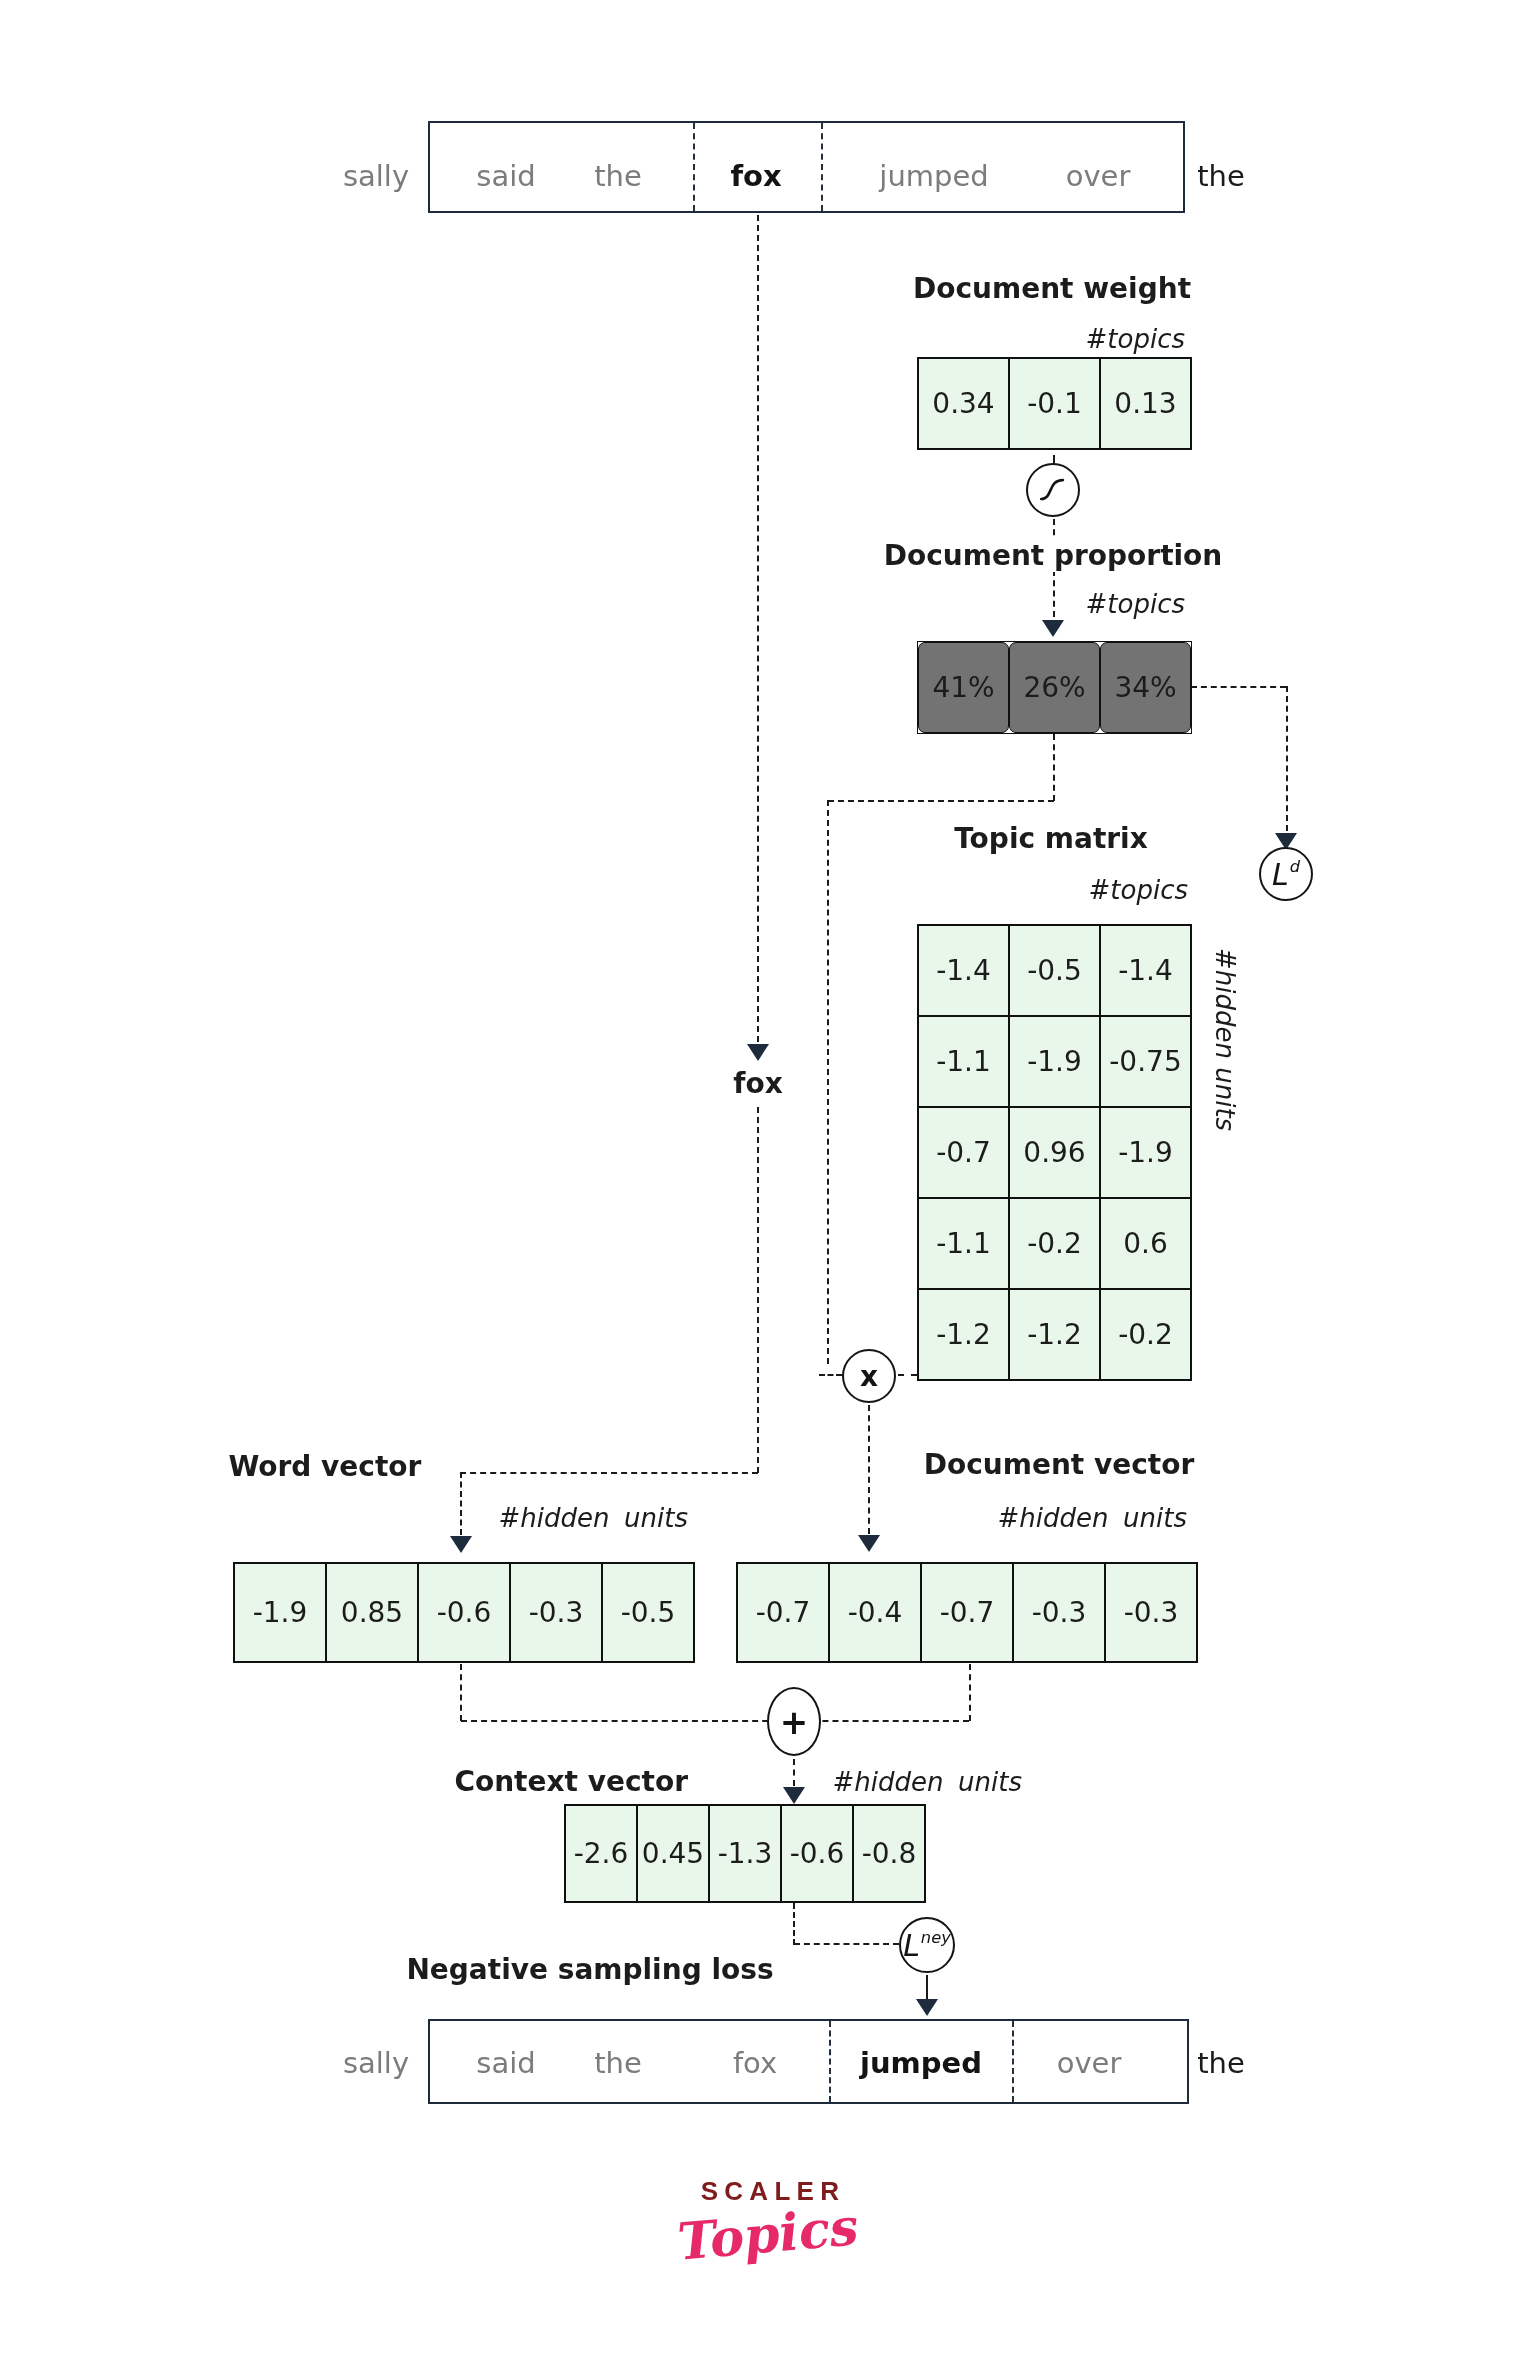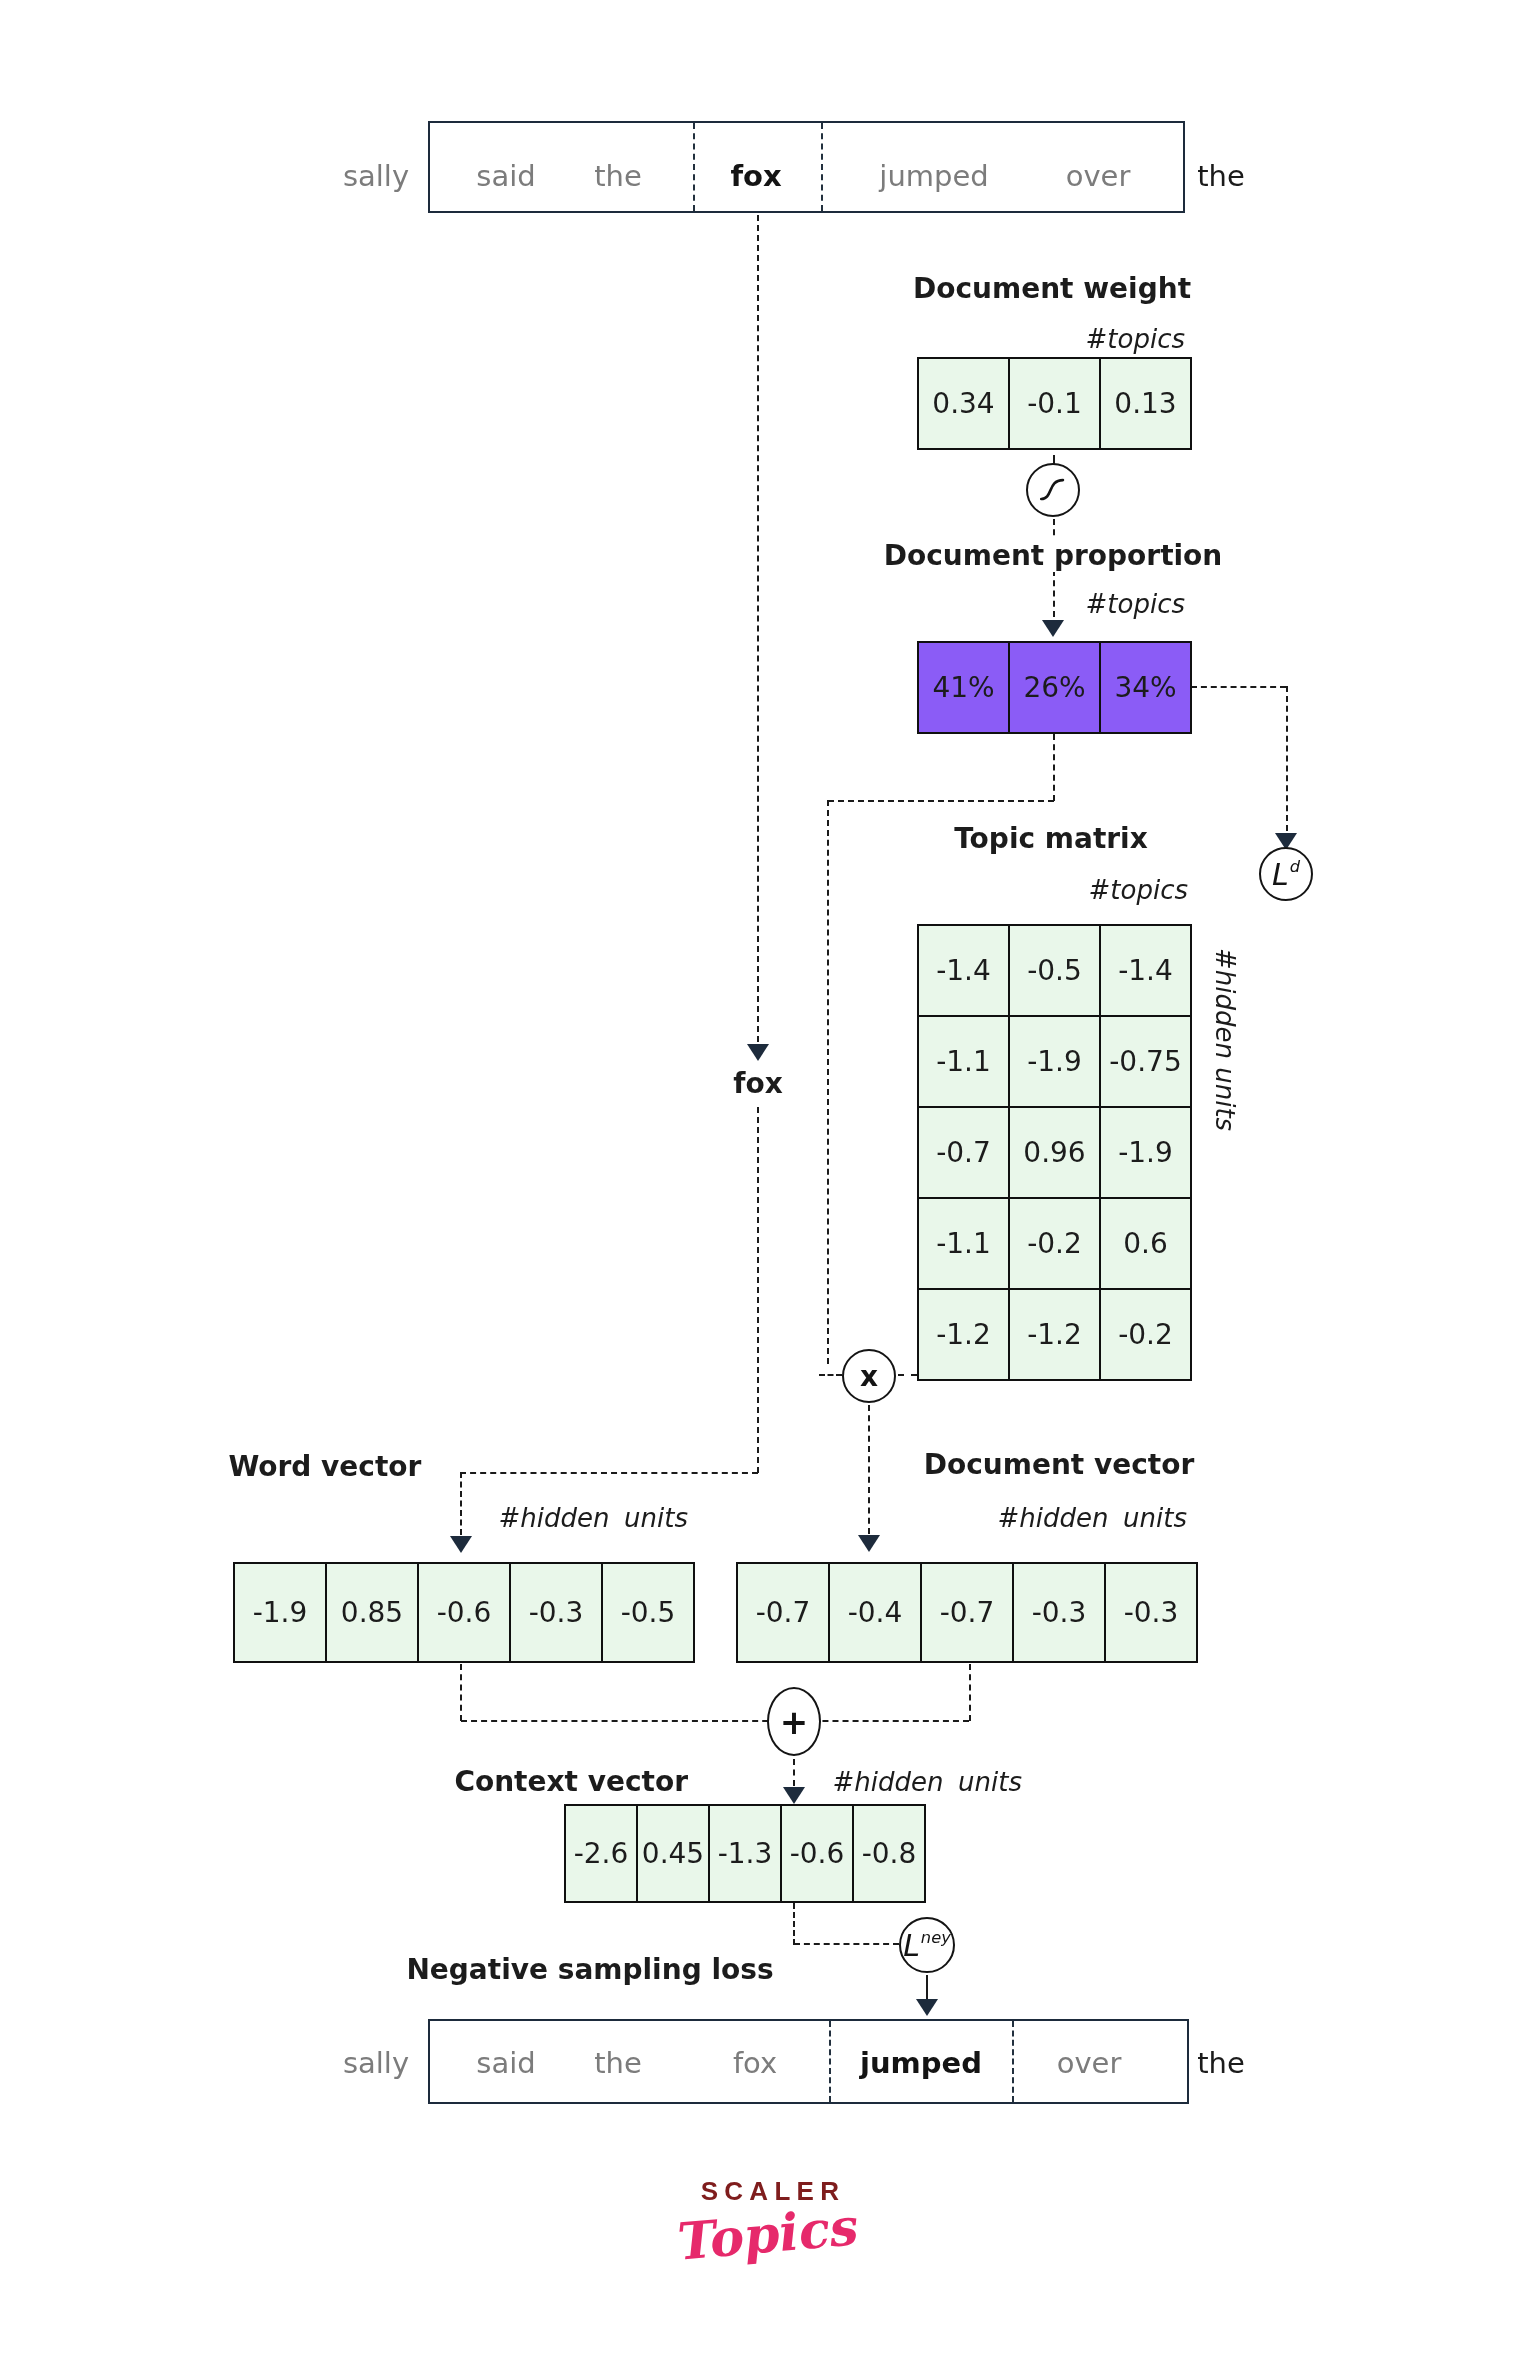--- a/index.html
+++ b/index.html
@@ -17,21 +17,21 @@
   .t{position:absolute;font-weight:700;font-size:28px;color:#1c1c1c;white-space:nowrap;z-index:4;background:#fff;padding:0 5.4px;}
   .tc{transform:translateX(-50%);}
   .ax{position:absolute;font-style:italic;font-size:26px;color:#1c1c1c;white-space:nowrap;word-spacing:6.3px;z-index:4;}
   .ax-v{position:absolute;font-style:italic;font-size:26px;color:#1c1c1c;writing-mode:vertical-rl;white-space:nowrap;z-index:4;}
 
   
   .vecrow{position:absolute;display:flex;border:1.4px solid #101010;background:#fff;z-index:2;}
   .cell{display:flex;align-items:center;justify-content:center;border:1.4px solid #101010;
         font-size:28px;color:#1c1c1c;box-sizing:border-box;}
   .green .cell{background:#e9f7ea;}
-  .pink  .cell{background:#8b5cf6;}
+  .pink  .cell{background:#737373;border-radius:7px;}
   .r3 .cell{width:91px;height:91px;}
   .r5 .cell{width:92px;height:99px;}
   .rc .cell{width:72px;height:97px;}
   .matrix{position:absolute;display:grid;grid-template-columns:repeat(3,91px);grid-auto-rows:91px;
           border:1.4px solid #101010;z-index:2;}
 
   
   .vdash{position:absolute;width:0;border-left:2.7px dashed #1a1a1a;z-index:1;}
   .hdash{position:absolute;height:0;border-top:2.7px dashed #1a1a1a;z-index:1;}
   .vline{position:absolute;width:0;border-left:2.7px solid #1a1a1a;z-index:1;}

